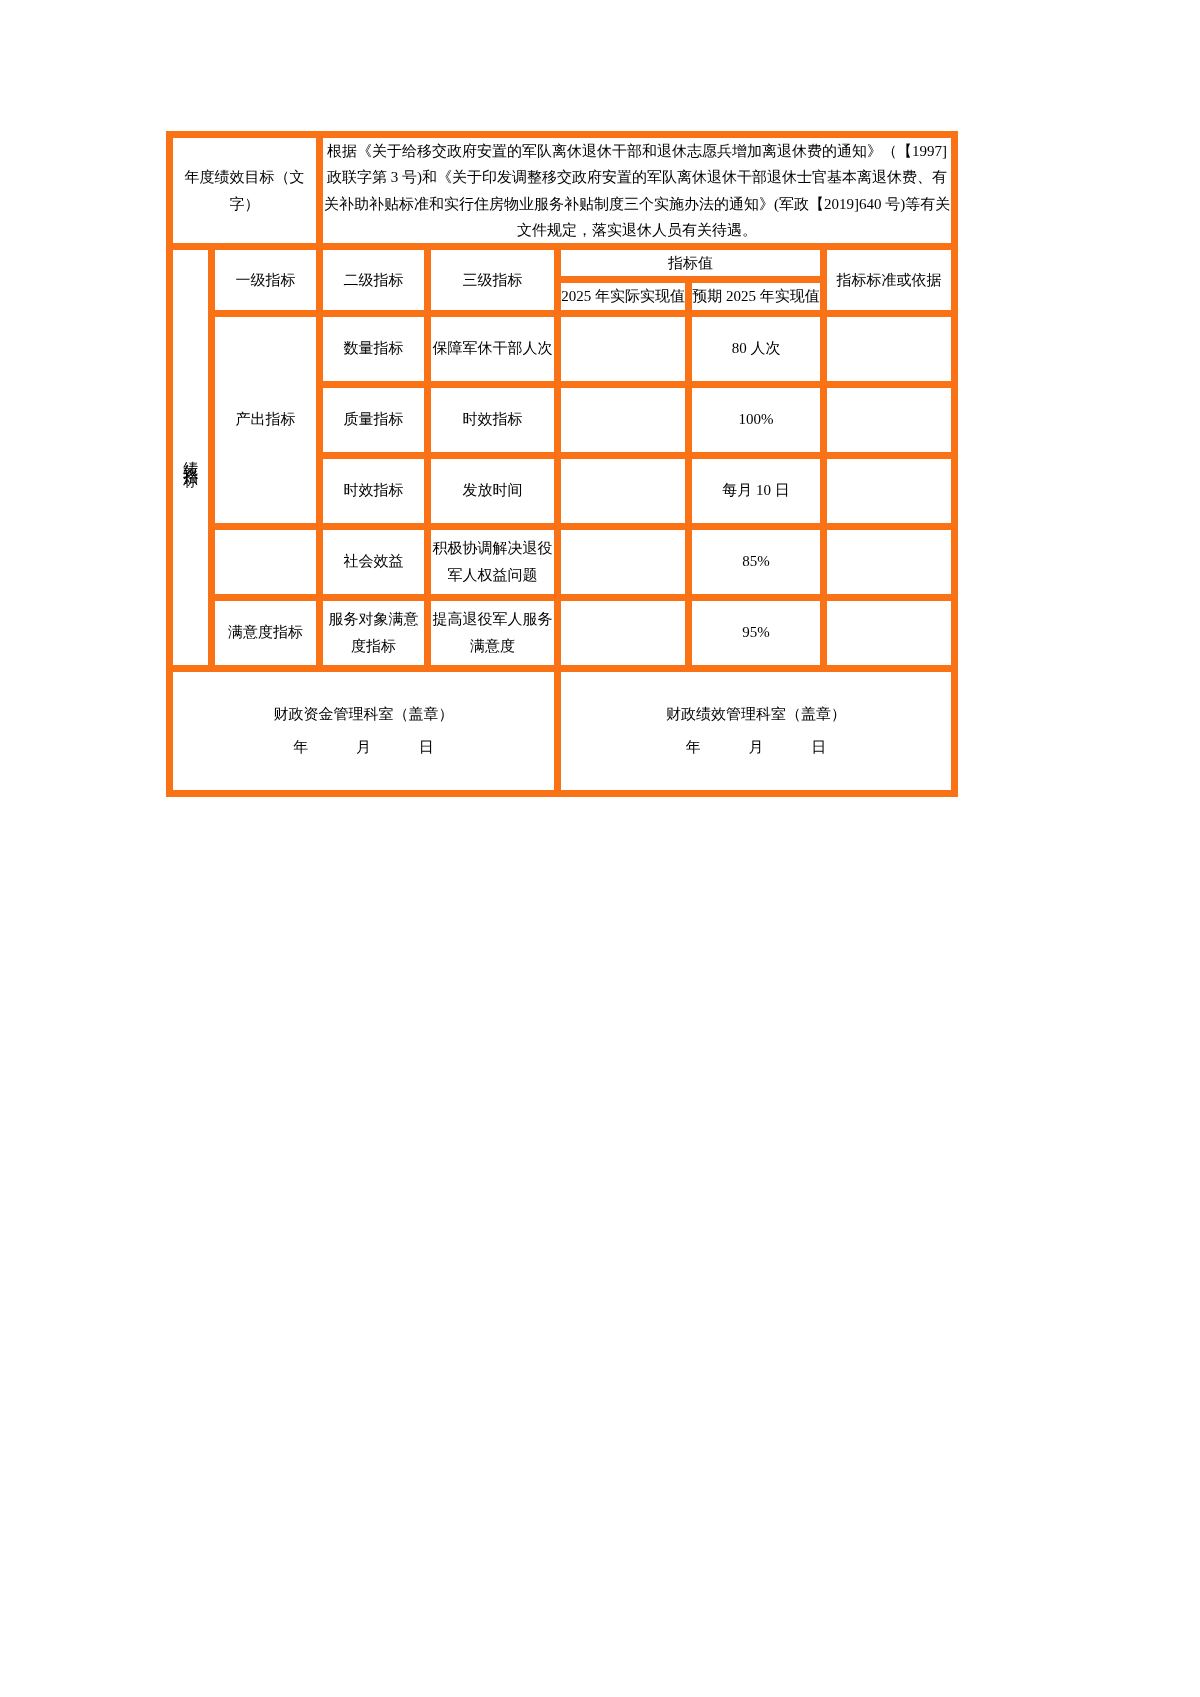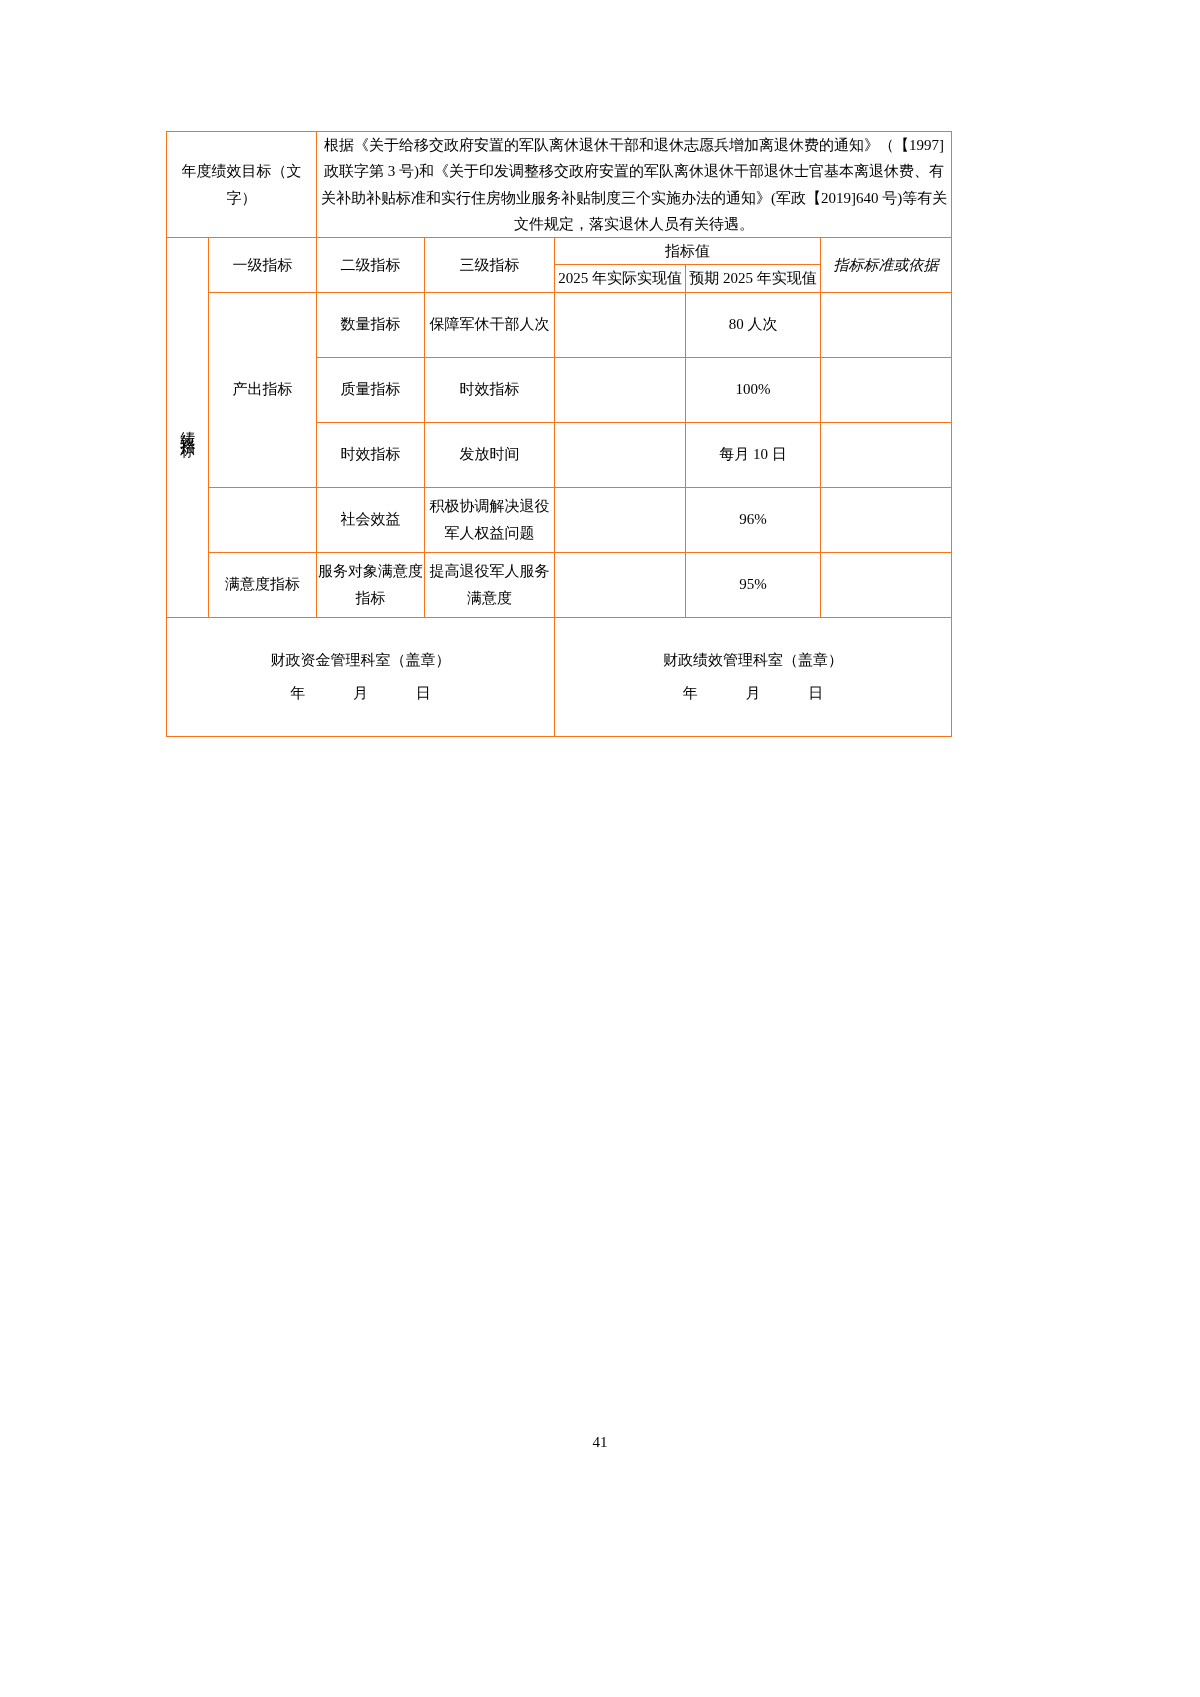--- a/index.html
+++ b/index.html
@@ -22,21 +22,21 @@
   }
   .doc-table {
     position: absolute;
     left: 166px;
     top: 131px;
     width: 785px;
     border-collapse: collapse;
     table-layout: fixed;
   }
   .doc-table td {
-    border: 1px solid #f97316;
+    border: 7px solid #f97316;
     padding: 0;
     vertical-align: middle;
     text-align: center;
     font-size: 15px;
     line-height: 1.75;
   }
   .goal-label {
     width: 150px;
     padding: 6px 14px;
     font-size: 15.5px;
@@ -75,21 +75,20 @@
   }
   .sub-hdr {
     font-size: 14.5px;
     padding: 6px 6px;
     line-height: 1.7;
   }
   .crit-hdr {
     font-size: 15.5px;
     padding: 6px 8px;
     line-height: 1.8;
-    font-style: italic;
   }
   .idx-name {
     font-size: 15.5px;
     padding: 8px 6px;
   }
   .idx-third {
     font-size: 15.5px;
     padding: 8px 8px;
     line-height: 1.7;
   }
@@ -179,21 +178,21 @@
         <td class="idx-third">发放时间</td>
         <td class="val-cell"></td>
         <td class="val-cell">每月 10 日</td>
         <td class="val-cell"></td>
       </tr>
       <tr class="row-h-small">
         <td class="idx-name"></td>
         <td class="idx-name">社会效益</td>
         <td class="idx-third">积极协调解决退役军人权益问题</td>
         <td class="val-cell"></td>
-        <td class="val-cell">96%</td>
+        <td class="val-cell">85%</td>
         <td class="val-cell"></td>
       </tr>
       <tr class="row-h-small">
         <td class="idx-name">满意度指标</td>
         <td class="idx-third">服务对象满意度指标</td>
         <td class="idx-third">提高退役军人服务满意度</td>
         <td class="val-cell"></td>
         <td class="val-cell">95%</td>
         <td class="val-cell"></td>
       </tr>
@@ -212,15 +211,14 @@
           <div class="sign-date">
             <span>年</span>
             <span>月</span>
             <span>日</span>
           </div>
         </td>
       </tr>
     </tbody>
   </table>
 
-  <div class="page-number">41</div>
 
 </div>
 
 </body></html>

